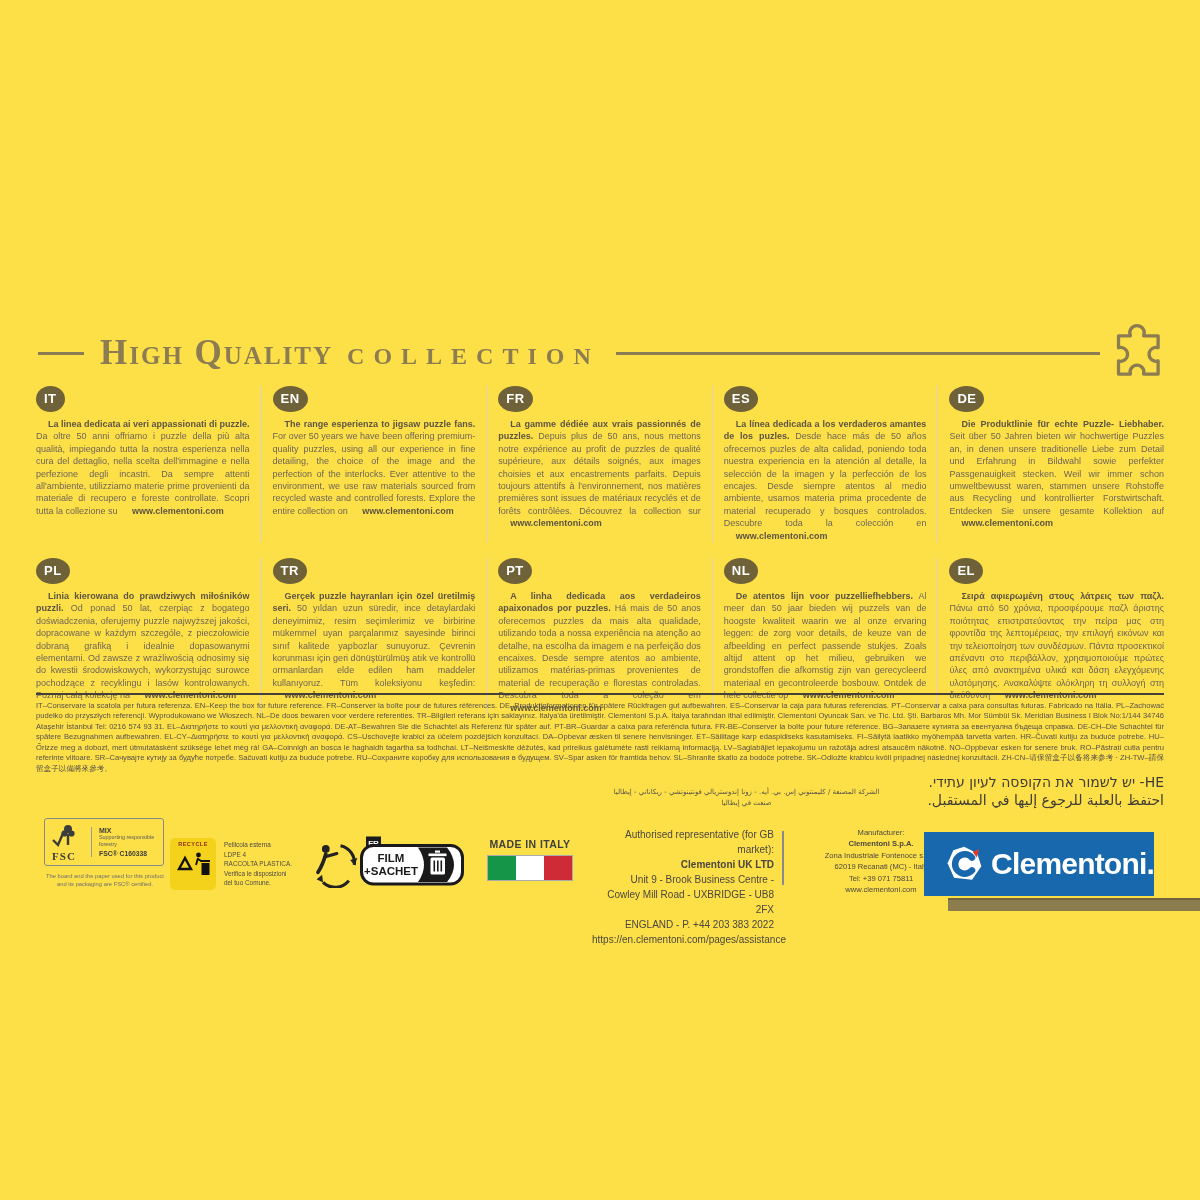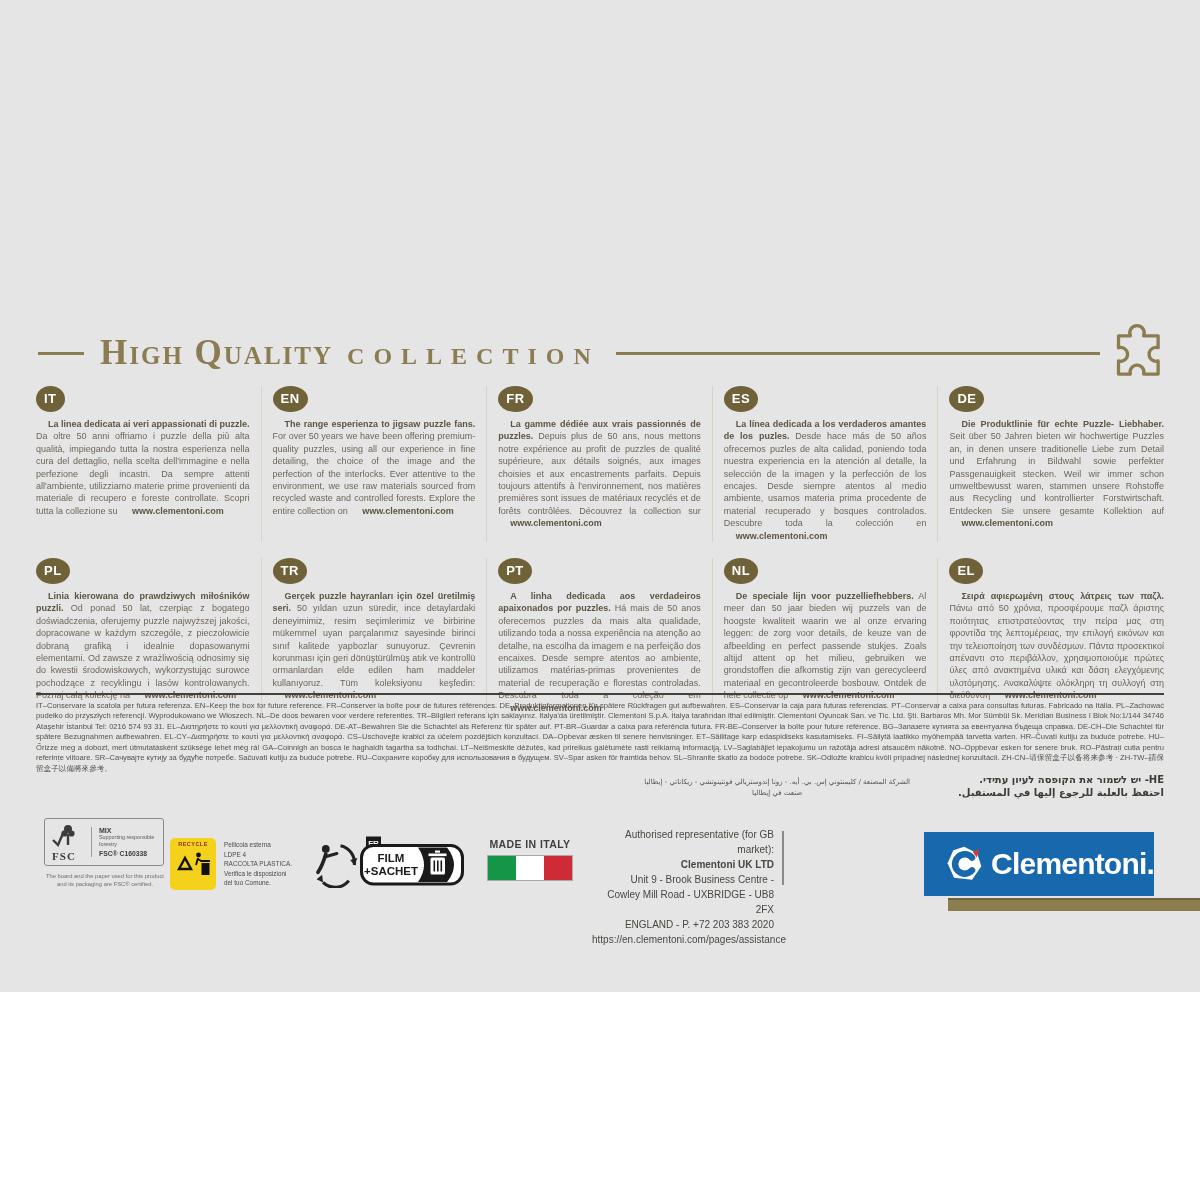--- a/index.html
+++ b/index.html
@@ -1,17 +1,17 @@
 <!DOCTYPE html>
 <html><head>
 <meta charset="utf-8">
 <style>
   html,body{margin:0;padding:0;width:1200px;height:1200px;background:#ffffff;overflow:hidden;}
   body{font-family:"Liberation Sans",sans-serif;}
-  .sheet{position:relative;width:1200px;height:992px;background:#e5e5e5;}
+  .sheet{position:relative;width:1200px;height:1200px;background:#fde047;}
 
   
   .hq-header{position:absolute;top:320px;left:38px;right:30px;display:flex;align-items:center;}
   .hq-rule{height:3px;background:#8b7c52;}
   .hq-rule.left{width:46px;}
   .hq-rule.right{flex:1;}
   .hq-title{font-family:"Liberation Serif","DejaVu Serif",serif;color:#8b7c52;margin:0 16px;white-space:nowrap;display:flex;align-items:baseline;}
   .hq-main{font-size:35px;font-weight:600;font-variant:small-caps;letter-spacing:2px;}
   .hq-sub{font-size:24px;font-weight:600;letter-spacing:9px;margin-left:14px;}
   .puzzle-piece{margin-left:4px;flex:0 0 auto;}
@@ -25,21 +25,21 @@
   .lang-p{margin:0;}
   .lang-title,.lang-url{font-weight:bold;color:#5d5443;padding-left:12px;}
 
   
   .section-divider{position:absolute;top:693px;left:36px;width:1128px;height:2px;background:#45413a;}
   .fineprint-wrap{position:absolute;top:701px;left:36px;width:1128px;}
   .fineprint{margin:0;font-size:7.6px;line-height:1.38;color:#56514b;text-align:justify;}
   .rtl-row{display:flex;justify-content:flex-end;align-items:flex-end;gap:48px;}
   .ar-left{font-size:7px;color:#56514b;text-align:center;direction:rtl;font-family:"DejaVu Sans",sans-serif;line-height:1.5;}
   .rtl-right{text-align:right;direction:rtl;font-family:"DejaVu Sans",sans-serif;}
-  .he-line,.ar-line{font-size:10px;font-weight:bold;color:#3f3b35;}
+  .he-line,.ar-line{font-size:14px;font-weight:normal;color:#3f3b35;}
   .ar-line{margin-top:2px;}
 
   
   .fsc-box{position:absolute;left:44px;top:818px;width:120px;height:48px;border:1px solid #8a8a8a;border-radius:3px;display:flex;align-items:center;padding:2px 6px;gap:14px;color:#3c3c3c;box-sizing:border-box;}
   .fsc-left{display:flex;flex-direction:column;align-items:center;}
   .fsc-word{font-family:"Liberation Serif",serif;font-weight:bold;font-size:11px;letter-spacing:1px;}
   .fsc-right{border-left:1px solid #9a9a9a;padding-left:7px;display:flex;flex-direction:column;}
   .fsc-mix{font-size:7px;font-weight:bold;}
   .fsc-tag{font-size:5.4px;line-height:1.25;color:#5a5a5a;}
   .fsc-code{font-size:6.8px;font-weight:bold;margin-top:3px;}
@@ -154,21 +154,21 @@
       <p class="lang-p">
         <span class="lang-title">A linha dedicada aos verdadeiros apaixonados por puzzles.</span>
         <span>Há mais de 50 anos oferecemos puzzles da mais alta qualidade, utilizando toda a nossa experiência na atenção ao detalhe, na escolha da imagem e na perfeição dos encaixes. Desde sempre atentos ao ambiente, utilizamos matérias-primas provenientes de material de recuperação e florestas controladas. Descubra toda a coleção em</span>
         <span class="lang-url">www.clementoni.com</span>
       </p>
     </div>
 
     <div class="lang">
       <span class="badge">NL</span>
       <p class="lang-p">
-        <span class="lang-title">De speciale lijn voor puzzelliefhebbers.</span>
+        <span class="lang-title">De atentos lijn voor puzzelliefhebbers.</span>
         <span>Al meer dan 50 jaar bieden wij puzzels van de hoogste kwaliteit waarin we al onze ervaring leggen: de zorg voor details, de keuze van de afbeelding en perfect passende stukjes. Zoals altijd attent op het milieu, gebruiken we grondstoffen die afkomstig zijn van gerecycleerd materiaal en gecontroleerde bosbouw. Ontdek de hele collectie op</span>
         <span class="lang-url">www.clementoni.com</span>
       </p>
     </div>
 
     <div class="lang">
       <span class="badge">EL</span>
       <p class="lang-p">
         <span class="lang-title">Σειρά αφιερωμένη στους λάτρεις των παζλ.</span>
         <span>Πάνω από 50 χρόνια, προσφέρουμε παζλ άριστης ποιότητας επιστρατεύοντας την πείρα μας στη φροντίδα της λεπτομέρειας, την επιλογή εικόνων και την τελειοποίηση των συνδέσμων. Πάντα προσεκτικοί απέναντι στο περιβάλλον, χρησιμοποιούμε πρώτες ύλες από ανακτημένα υλικά και δάση ελεγχόμενης υλοτόμησης. Ανακαλύψτε ολόκληρη τη συλλογή στη διεύθυνση</span>
@@ -259,26 +259,34 @@
       <div style="background:#ffffff"></div>
       <div style="background:#ce2b37"></div>
     </div>
   </div>
 
   <div class="authrep">
     <div>Authorised representative (for GB market):</div>
     <div class="b">Clementoni UK LTD</div>
     <div class="pre">Unit 9 - Brook Business Centre -
 Cowley Mill Road - UXBRIDGE - UB8 2FX
-ENGLAND - P. +72 203 383 2020
+ENGLAND - P. +44 203 383 2022
 https://en.clementoni.com/pages/assistance</div>
   </div>
 
   <div class="block-divider"></div>
 
+  <div class="manu">
+    <div>Manufacturer:</div>
+    <div class="b">Clementoni S.p.A.</div>
+    <div class="pre">Zona Industriale Fontenoce s.n.c.
+62019 Recanati (MC) - Italy
+Tel: +39 071 75811
+www.clementoni.com</div>
+  </div>
 
   <div class="clem-logo">
     <svg width="52" height="52" viewBox="0 0 60 60">
       <path d="M28,6 L46,15 L52,33 L39,52 L14,49 L5,29 L13,11 Z" fill="#ffffff"></path>
       <path d="M39,21 A13.5,13.5 0 1 0 39,39" stroke="#1768ac" stroke-width="9" fill="none" stroke-linecap="round"></path>
       <path d="M40,13 L49,9 L45.5,21 Z" fill="#d93a30"></path>
     </svg>
     <span class="clem-word">Clementoni.</span>
   </div>
   <div class="olive-strip"></div>

